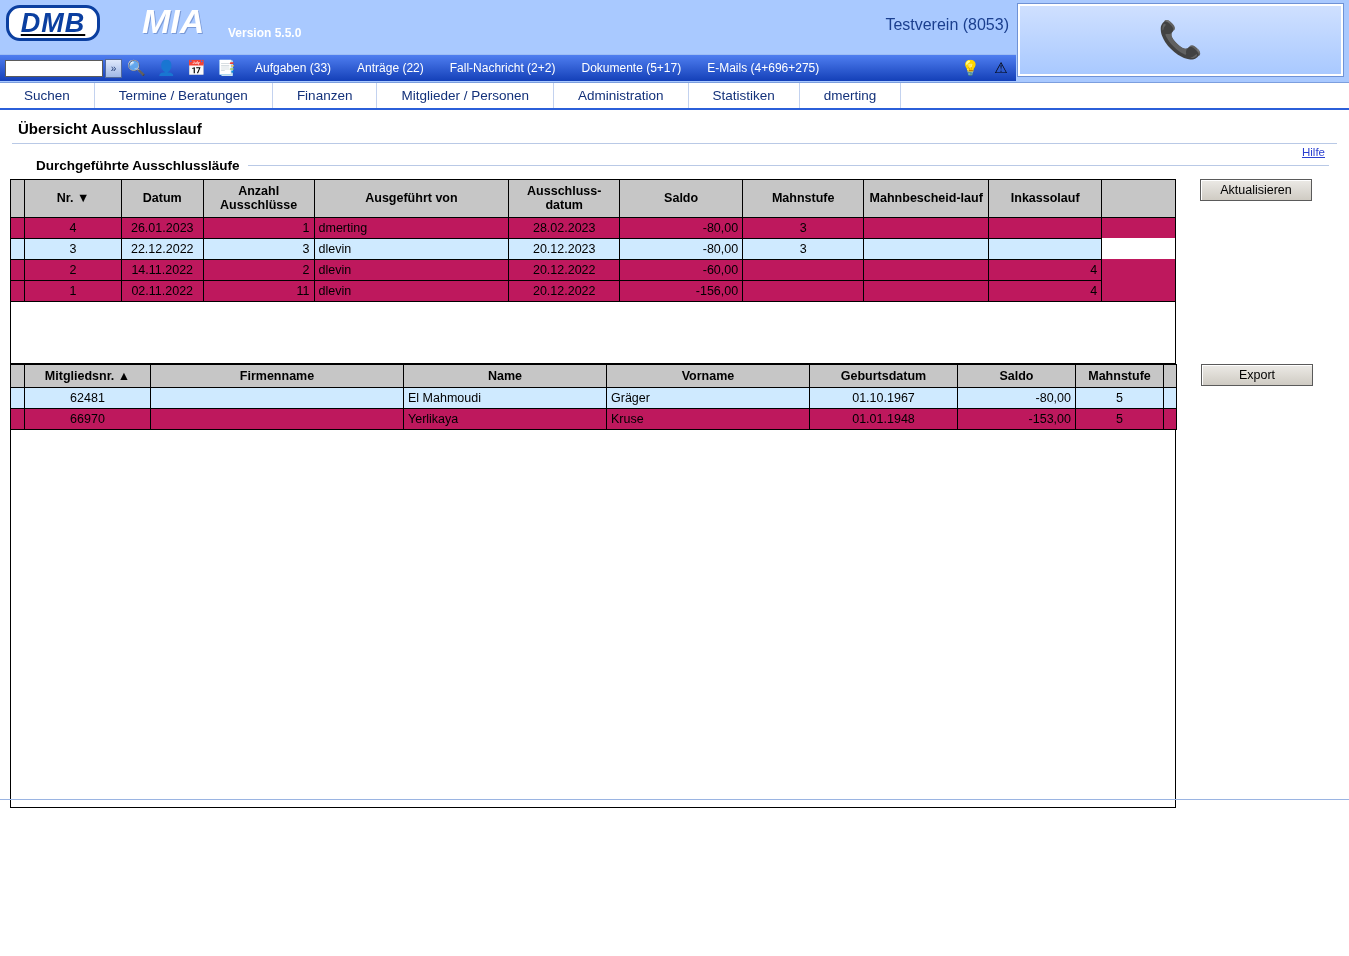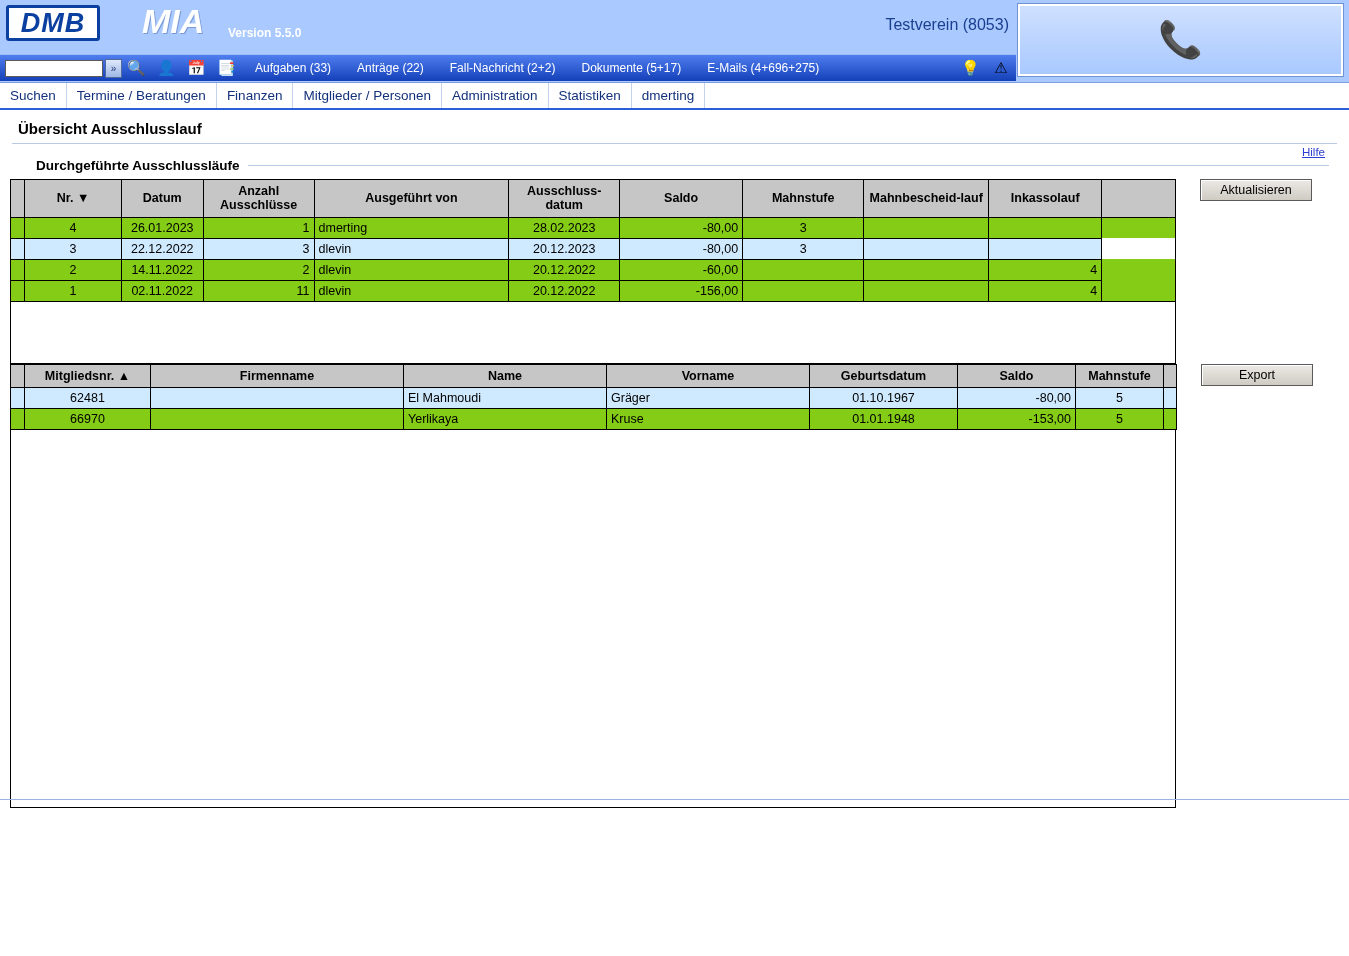--- a/index.html
+++ b/index.html
@@ -17,22 +17,22 @@
     height: 83px;
     background: #a9c8ff;
     background: linear-gradient(to bottom, #a9c9ff 0%, #a9c9ff 100%);
     border-bottom: 1px solid #7c9ede;
   }
   .logo {
     position: absolute; left: 6px; top: 5px;
     width: 94px; height: 36px;
     background: #ffffff;
     border: 3px solid #0b3fa0;
-    border-radius: 3px;
-    display: flex; align-items: center; justify-content: center;
+    border-radius: 14px;
+    display: flex; align-items: center; justify-content: center; text-decoration: underline;
   }
   .logo-text {
     font-weight: bold;
     font-size: 27px;
     color: #0b3fa0;
     letter-spacing: 1px;
     font-style: italic;
   }
   .appname {
     position: absolute; left: 142px; top: 2px;
@@ -91,21 +91,21 @@
 
   
   .menubar {
     height: 27px;
     background: #ffffff;
     border-bottom: 2px solid #2b5fd9;
     display: flex; align-items: stretch;
   }
   .menuitem {
     display: flex; align-items: center;
-    padding: 0 10px;
+    padding: 0 24px;
     font-size: 13.5px;
     color: #13317a;
     border-right: 1px solid #c3d2ef;
     cursor: pointer;
     white-space: nowrap;
   }
   .menuitem:first-child { border-left: none; }
 
   
   .content { padding: 0 10px; position: relative; }
@@ -120,21 +120,21 @@
   }
   .sectionrow {
     display: flex; align-items: center; margin: 14px 0 6px 2px;
   }
   .sectiontitle { font-size: 13.5px; font-weight: bold; white-space: nowrap; padding-left: 24px; }
   .sectionline { flex: 1; border-bottom: 1px solid #b9c9e6; margin-left: 8px; margin-right: 10px; }
 
   .tablewrap { display: flex; align-items: flex-start; }
   table.grid {
     border-collapse: collapse;
-    background: #84cc16;
+    background: #be185d;
     border: 1px solid #000000;
     table-layout: fixed;
   }
   table.grid th {
     background: #c6c6c6;
     border: 1px solid #000000;
     font-size: 12.5px;
     font-weight: bold;
     padding: 4px 4px;
     text-align: center;

